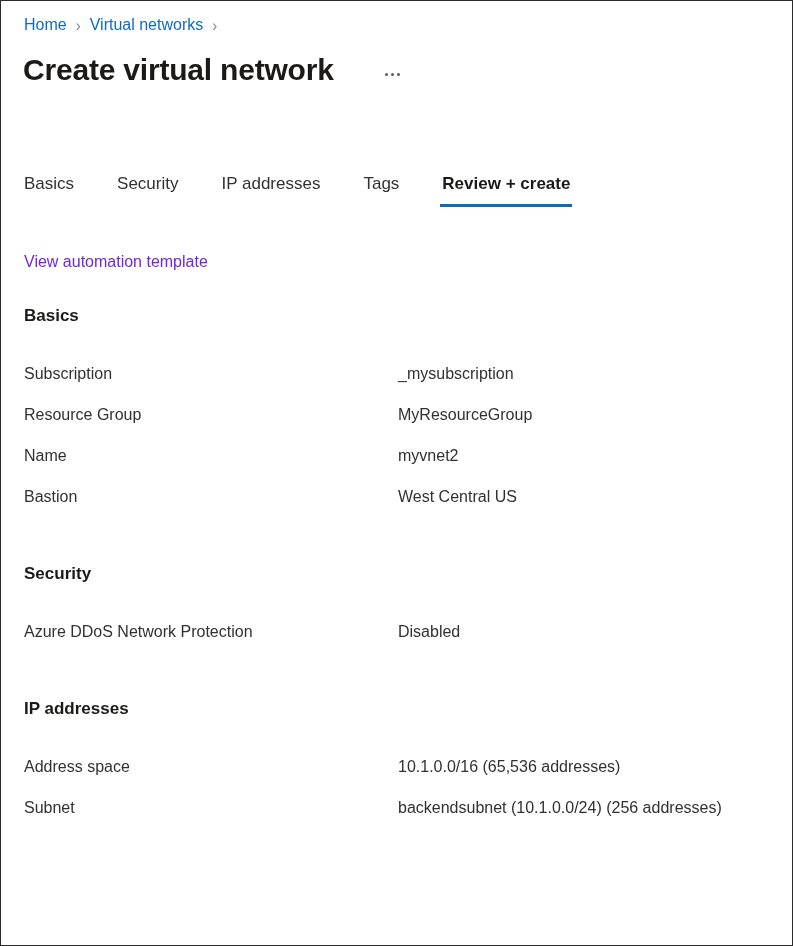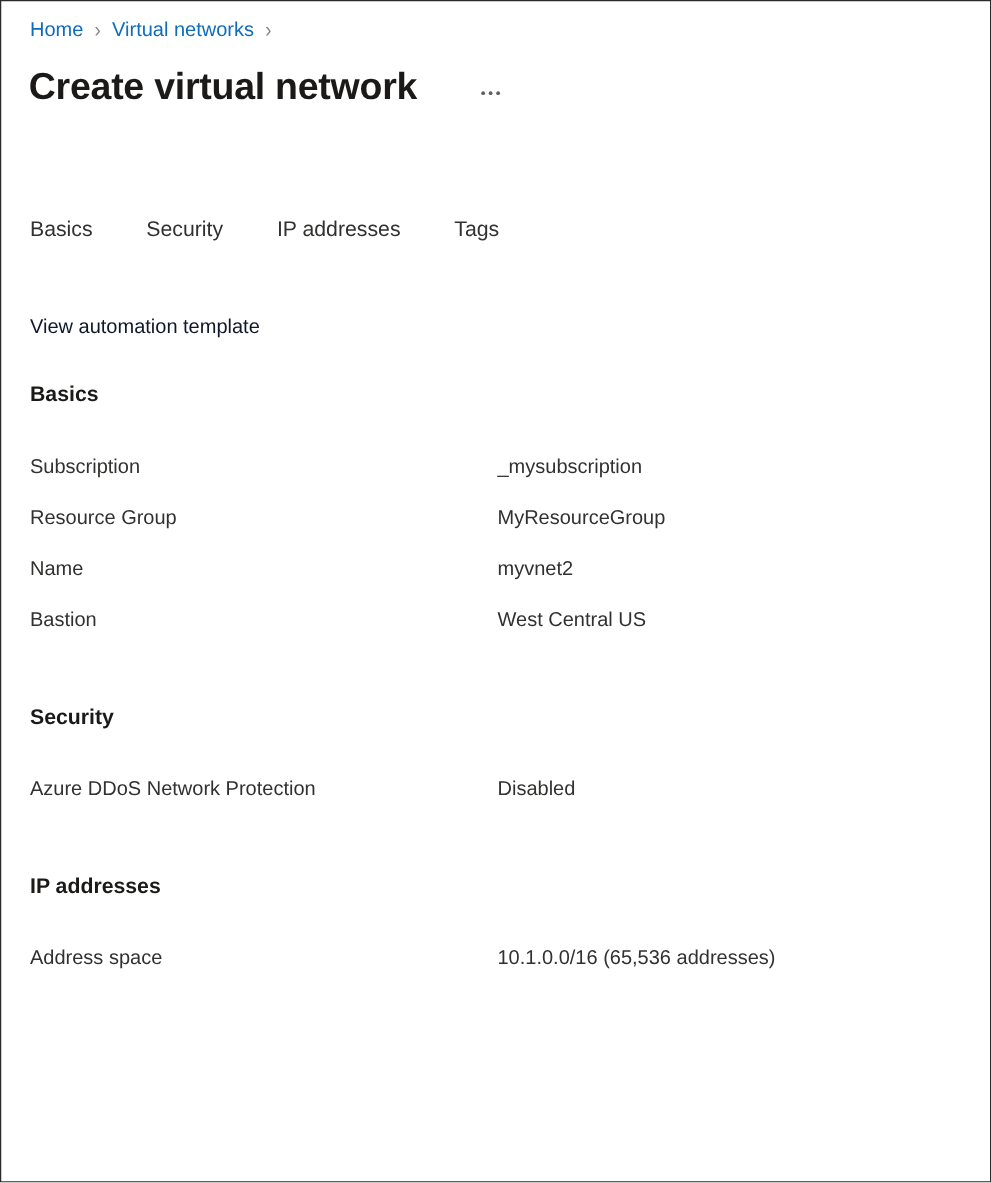--- a/index.html
+++ b/index.html
@@ -128,21 +128,21 @@
 
   
   .content {
     position: absolute;
     left: 23px;
     top: 250px;
     width: 760px;
   }
   .auto-template-link {
     display: inline-block;
-    color: #0f172a;
+    color: #6d28d9;
     font-size: 16px;
     text-decoration: none;
     cursor: pointer;
     line-height: 22px;
   }
 
   .section { margin-top: 0; }
   .section-heading {
     font-size: 17px;
     font-weight: 700;
@@ -191,20 +191,21 @@
       <span class="dot"></span>
       <span class="dot"></span>
     </button>
   </div>
 
   <div class="tabs">
     <div class="tab">Basics</div>
     <div class="tab">Security</div>
     <div class="tab">IP addresses</div>
     <div class="tab">Tags</div>
+    <div class="tab active">Review + create</div>
   </div>
 
   <div class="content">
 
     <a class="auto-template-link">View automation template</a>
 
     
     <div class="sp-basics-head"></div>
     <div class="section">
       <h2 class="section-heading">Basics</h2>
@@ -250,20 +251,24 @@
     <div class="sp-sect-gap"></div>
     <div class="section">
       <h2 class="section-heading">IP addresses</h2>
       <div class="sp-after-head"></div>
       <table class="kv-table">
         <tbody>
           <tr>
             <td class="kv-label">Address space</td>
             <td class="kv-value">10.1.0.0/16 (65,536 addresses)</td>
           </tr>
+          <tr>
+            <td class="kv-label">Subnet</td>
+            <td class="kv-value">backendsubnet (10.1.0.0/24) (256 addresses)</td>
+          </tr>
         </tbody>
       </table>
     </div>
 
     
     <div class="sp-sect-gap"></div>
     
 
   </div>
  </div>

